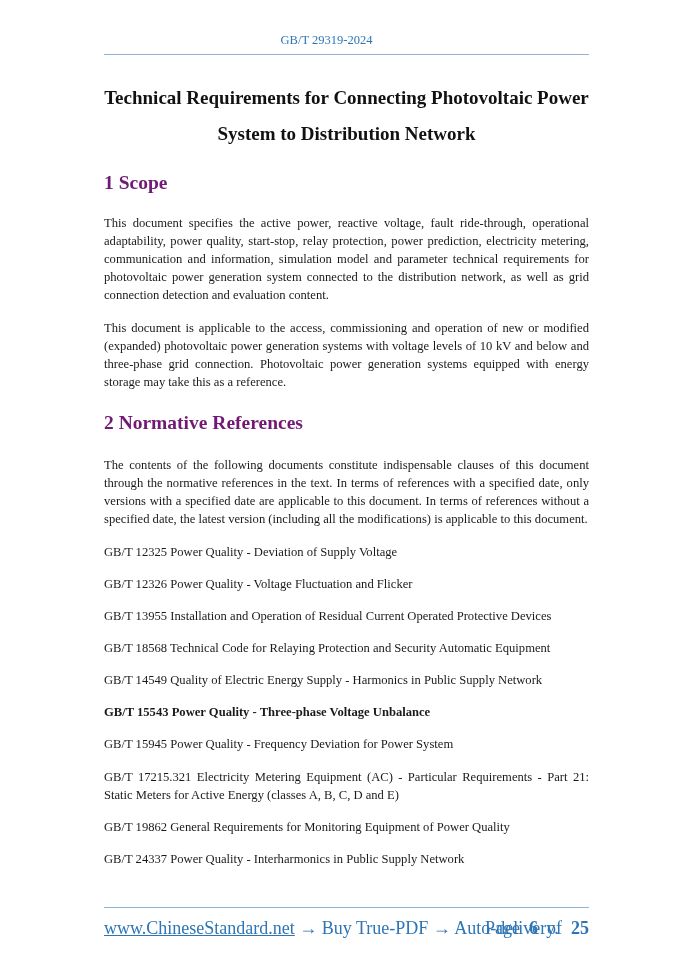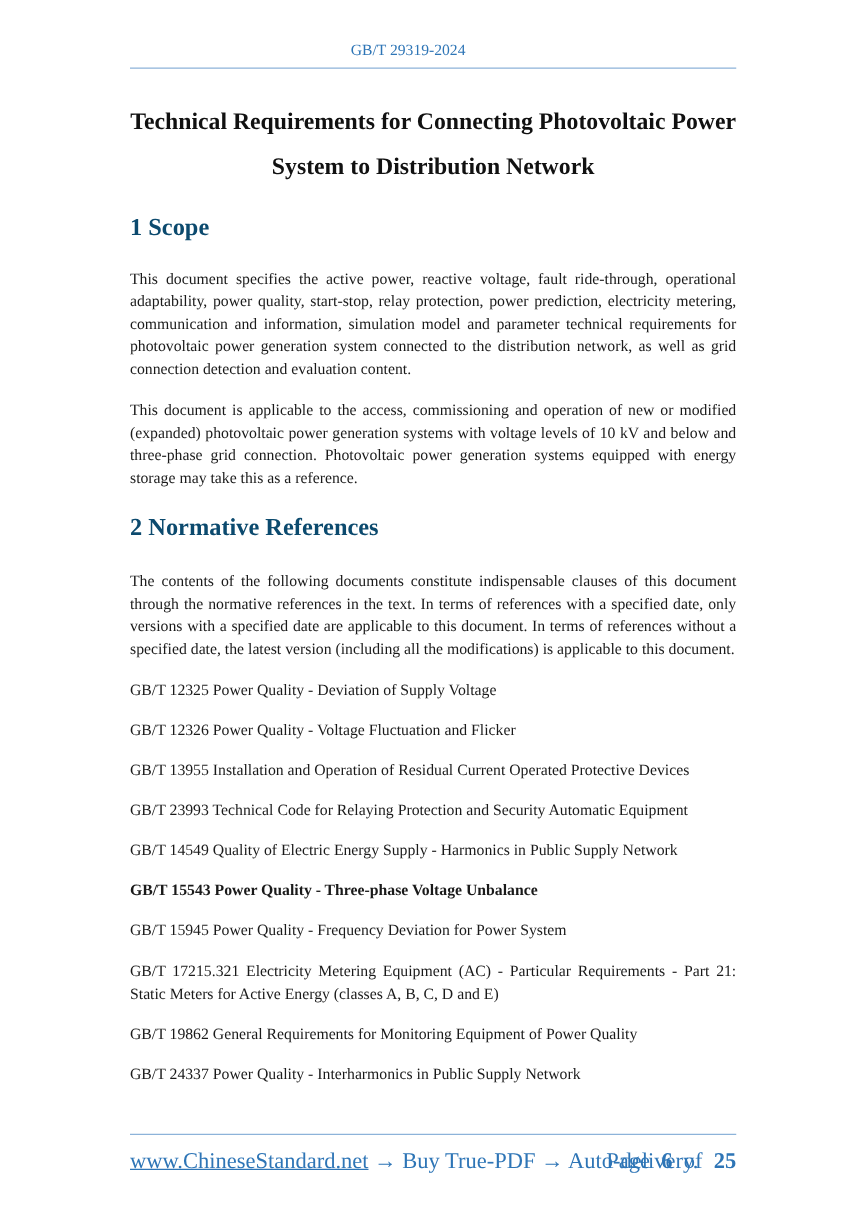--- a/index.html
+++ b/index.html
@@ -5,21 +5,21 @@
   html, body { margin:0; padding:0; background:#ffffff; }
   body { width:693px; height:980px; position:relative; overflow:hidden;
          font-family:"Liberation Serif", serif; color:#111; }
   .header-code { position:absolute; top:33px; left:0; width:653px; text-align:center;
                  font-size:12.5px; color:#2e75b6; }
   .header-rule { position:absolute; top:54px; left:104px; width:485px; height:0;
                  border-top:1px solid #8db3d9; }
   .title { position:absolute; left:60px; width:573px; text-align:center;
            font-weight:bold; font-size:19px; color:#111; }
   .t1 { top:87px; } .t2 { top:123px; }
-  .h1 { position:absolute; left:104px; font-weight:bold; font-size:19.5px; color:#0c4a6e; }
+  .h1 { position:absolute; left:104px; font-weight:bold; font-size:19.5px; color:#701a75; }
   .para { position:absolute; left:104px; width:485px; font-size:12.6px; line-height:18px;
           text-align:justify; color:#1a1a1a; }
   .ref { position:absolute; left:104px; width:485px; font-size:12.6px; line-height:18px;
          text-align:justify; color:#1a1a1a; }
   .footer-rule { position:absolute; top:907px; left:104px; width:485px; height:0;
                  border-top:1px solid #8db3d9; }
   .footer { position:absolute; top:918px; left:104px; width:485px; font-size:18px;
             color:#2e75b6; }
   .footer a { color:#2e75b6; text-decoration:underline; }
   .footer .right { position:absolute; right:0; top:0;font-family:Liberation Serif, serif; }
@@ -37,21 +37,21 @@
 <div class="h1" style="top:172px;">1 Scope</div>
 <div class="para" style="top:214px;">This document specifies the active power, reactive voltage, fault ride-through, operational adaptability, power quality, start-stop, relay protection, power prediction, electricity metering, communication and information, simulation model and parameter technical requirements for photovoltaic power generation system connected to the distribution network, as well as grid connection detection and evaluation content.</div>
 <div class="para" style="top:319px;">This document is applicable to the access, commissioning and operation of new or modified (expanded) photovoltaic power generation systems with voltage levels of 10 kV and below and three-phase grid connection. Photovoltaic power generation systems equipped with energy storage may take this as a reference.</div>
 
 <div class="h1" style="top:412px;">2 Normative References</div>
 <div class="para" style="top:456px;">The contents of the following documents constitute indispensable clauses of this document through the normative references in the text. In terms of references with a specified date, only versions with a specified date are applicable to this document. In terms of references without a specified date, the latest version (including all the modifications) is applicable to this document.</div>
 
 <div class="ref" style="top:543px;">GB/T 12325 Power Quality - Deviation of Supply Voltage</div>
 <div class="ref" style="top:575px;">GB/T 12326 Power Quality - Voltage Fluctuation and Flicker</div>
 <div class="ref" style="top:607px;">GB/T 13955 Installation and Operation of Residual Current Operated Protective Devices</div>
-<div class="ref" style="top:639px;">GB/T 23993 Technical Code for Relaying Protection and Security Automatic Equipment</div>
+<div class="ref" style="top:639px;">GB/T 18568 Technical Code for Relaying Protection and Security Automatic Equipment</div>
 <div class="ref" style="top:671px;">GB/T 14549 Quality of Electric Energy Supply - Harmonics in Public Supply Network</div>
 <div class="ref" style="top:703px;font-weight:bold;">GB/T 15543 Power Quality - Three-phase Voltage Unbalance</div>
 <div class="ref" style="top:735px;">GB/T 15945 Power Quality - Frequency Deviation for Power System</div>
 <div class="ref" style="top:768px;">GB/T 17215.321 Electricity Metering Equipment (AC) - Particular Requirements - Part 21: Static Meters for Active Energy (classes A, B, C, D and E)</div>
 <div class="ref" style="top:818px;">GB/T 19862 General Requirements for Monitoring Equipment of Power Quality</div>
 <div class="ref" style="top:850px;">GB/T 24337 Power Quality - Interharmonics in Public Supply Network</div>
 
 <div class="footer-rule"></div>
 <div class="footer">
   <a>www.ChineseStandard.net</a>

